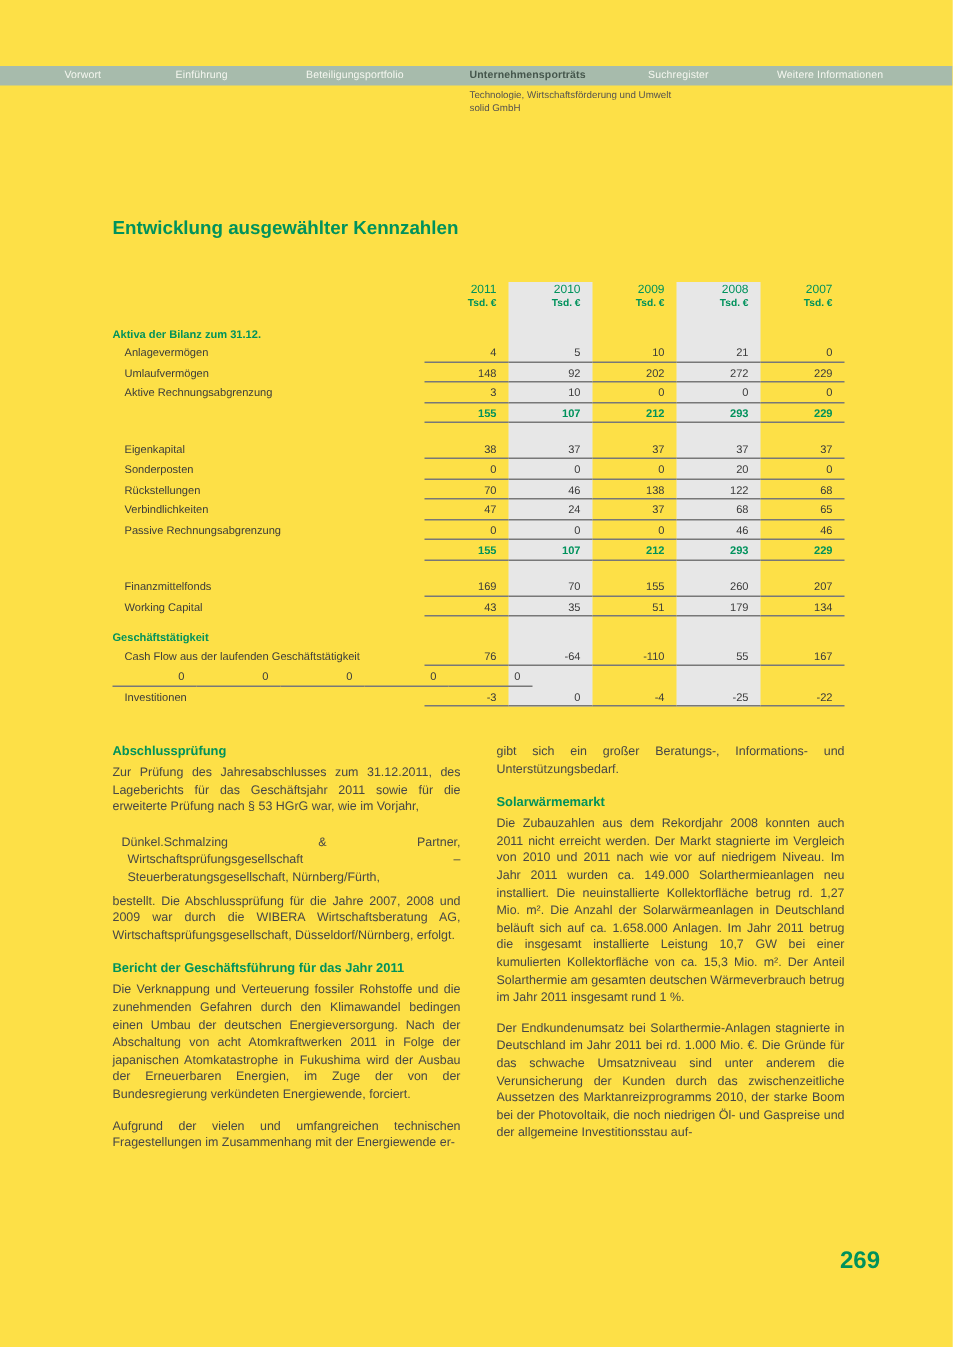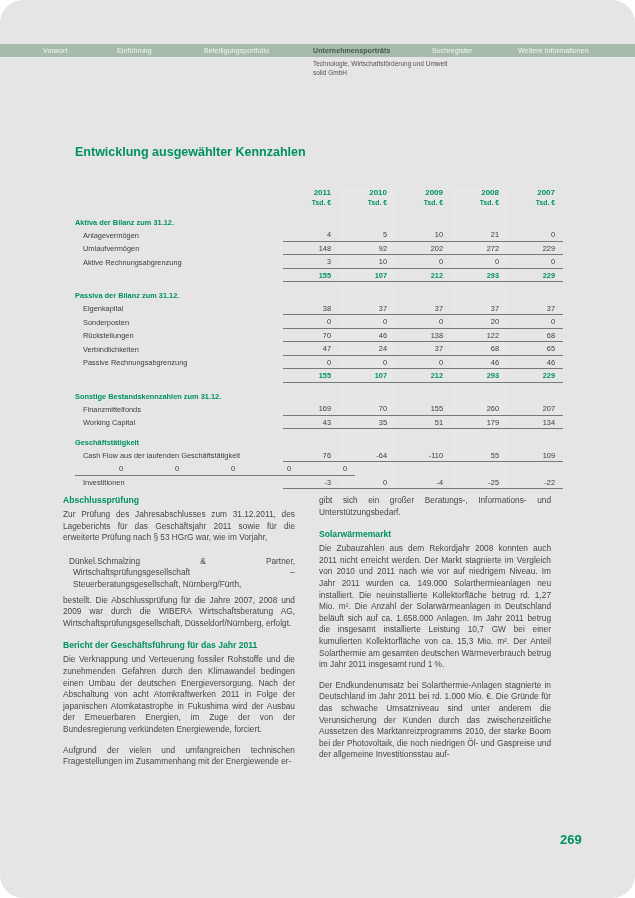--- a/index.html
+++ b/index.html
@@ -5,21 +5,21 @@
   :root{
     --accent-green:#00925C;
     --nav-bg:#A7BBAC;
     --shade:#E7E7E7;
     --rule:#787878;
     --text:#474747;
   }
   *{box-sizing:border-box;}
   html,body{margin:0;padding:0;}
   body{font-family:"Liberation Sans","DejaVu Sans",sans-serif;background:#ffffff;}
-  .page{position:relative;width:635px;height:898px;background:#e5e5e5;overflow:hidden;border-radius:23px;}
+  .page{position:relative;width:635px;height:898px;background:#fde047;overflow:hidden;}
 
   
   .navbar{position:absolute;left:0;top:44px;width:635px;height:13px;background:var(--nav-bg);}
   .nav-item{position:absolute;top:0;height:13px;line-height:13px;font-size:7px;letter-spacing:.1px;color:#F5F7F0;white-space:nowrap;cursor:pointer;}
   .nav-item.active{color:#41524798;color:#45564C;font-weight:bold;}
   .nav-item:nth-child(1){left:43px}
   .nav-item:nth-child(2){left:117px}
   .nav-item:nth-child(3){left:204px}
   .nav-item:nth-child(4){left:313px}
   .nav-item:nth-child(5){left:432px}
@@ -28,41 +28,41 @@
   .nav-context{position:absolute;left:313px;top:60px;font-size:6.5px;line-height:8.5px;color:#57534F;}
 
   .title{position:absolute;left:75px;top:145px;margin:0;font-size:12.5px;font-weight:bold;color:var(--accent-green);}
 
   
   .ktable{position:absolute;left:75px;top:188px;width:488px;}
   .col-shade{position:absolute;top:0;bottom:0;width:56px;background:var(--shade);}
   .col-shade.s1{left:264px}
   .col-shade.s2{left:376px}
   .t-body{position:relative;}
-  .t-row{display:flex;align-items:center;}
+  .t-row{display:flex;align-items:flex-start;}
   .t-label{width:208px;font-size:7.4px;color:#3b3b3b;padding:2px 4px 1.5px 8px;}
   .t-cell{width:56px;font-size:7.4px;color:#3b3b3b;text-align:right;padding:2px 8px 1.5px 0;}
   .t-row.data .t-cell{border-bottom:1px solid var(--rule);}
   .t-row.total .t-cell{border-bottom:1px solid var(--rule);font-weight:bold;color:var(--accent-green);}
   .t-row.section{margin-top:7px;}
   .t-row.section .t-label{color:var(--accent-green);font-weight:bold;padding-left:0;}
   .t-row.header{align-items:flex-start;margin-bottom:2px;}
   .t-cell.head{padding-top:0;}
-  .t-cell.head .yr{font-size:8px;font-weight:bold;color:var(--accent-green);line-height:10px;}
+  .t-cell.head .yr{font-size:8px;font-weight:normal;color:var(--accent-green);line-height:10px;}
   .t-cell.head .un{font-size:6.8px;font-weight:bold;color:var(--accent-green);line-height:9px;}
 
   
-  .articles{position:absolute;left:63px;top:495px;width:488px;display:flex;gap:24px;}
+  .articles{position:absolute;left:75px;top:495px;width:488px;display:flex;gap:24px;}
   .art-col{width:232px;}
   .art-col > :first-child{margin-top:0;}
   .art-head{font-size:8.6px;font-weight:bold;color:var(--accent-green);margin:11px 0 4px 0;}
   .art-p{font-size:8.3px;line-height:11.6px;color:var(--text);text-align:justify;margin:0 0 9px 0;}
   .art-p.hang{padding-left:10px;text-indent:-4px;margin:12px 0 4px 0;}
 
-  .page-number{position:absolute;left:560px;top:832px;font-size:13px;font-weight:bold;color:var(--accent-green);}
+  .page-number{position:absolute;left:560px;top:832px;font-size:16px;font-weight:bold;color:var(--accent-green);}
 </style>
 </head>
 <body>
 
 <div class="page">
 
   <div class="navbar">
       <span class="nav-item">Vorwort</span>
       <span class="nav-item">Einführung</span>
       <span class="nav-item">Beteiligungsportfolio</span>
@@ -139,21 +139,20 @@
         </div>
         <div class="t-row total">
           <div class="t-label"></div>
           <div class="t-cell">155</div>
           <div class="t-cell">107</div>
           <div class="t-cell">212</div>
           <div class="t-cell">293</div>
           <div class="t-cell">229</div>
         </div>
         <div class="t-row section">
-          <div class="t-label">Passiva der Bilanz zum 31.12.</div>
           <div class="t-cell"></div>
           <div class="t-cell"></div>
           <div class="t-cell"></div>
           <div class="t-cell"></div>
           <div class="t-cell"></div>
         </div>
         <div class="t-row data">
           <div class="t-label">Eigenkapital</div>
           <div class="t-cell">38</div>
           <div class="t-cell">37</div>
@@ -195,21 +194,20 @@
         </div>
         <div class="t-row total">
           <div class="t-label"></div>
           <div class="t-cell">155</div>
           <div class="t-cell">107</div>
           <div class="t-cell">212</div>
           <div class="t-cell">293</div>
           <div class="t-cell">229</div>
         </div>
         <div class="t-row section">
-          <div class="t-label">Sonstige Bestandskennzahlen zum 31.12.</div>
           <div class="t-cell"></div>
           <div class="t-cell"></div>
           <div class="t-cell"></div>
           <div class="t-cell"></div>
           <div class="t-cell"></div>
         </div>
         <div class="t-row data">
           <div class="t-label">Finanzmittelfonds</div>
           <div class="t-cell">169</div>
           <div class="t-cell">70</div>
@@ -232,21 +230,21 @@
           <div class="t-cell"></div>
           <div class="t-cell"></div>
           <div class="t-cell"></div>
         </div>
         <div class="t-row data">
           <div class="t-label">Cash Flow aus der laufenden Geschäftstätigkeit</div>
           <div class="t-cell">76</div>
           <div class="t-cell">-64</div>
           <div class="t-cell">-110</div>
           <div class="t-cell">55</div>
-          <div class="t-cell">109</div>
+          <div class="t-cell">167</div>
         </div>
         <div class="t-row data">
           <div class="t-cell">0</div>
           <div class="t-cell">0</div>
           <div class="t-cell">0</div>
           <div class="t-cell">0</div>
           <div class="t-cell">0</div>
         </div>
         <div class="t-row data">
           <div class="t-label">Investitionen</div>

